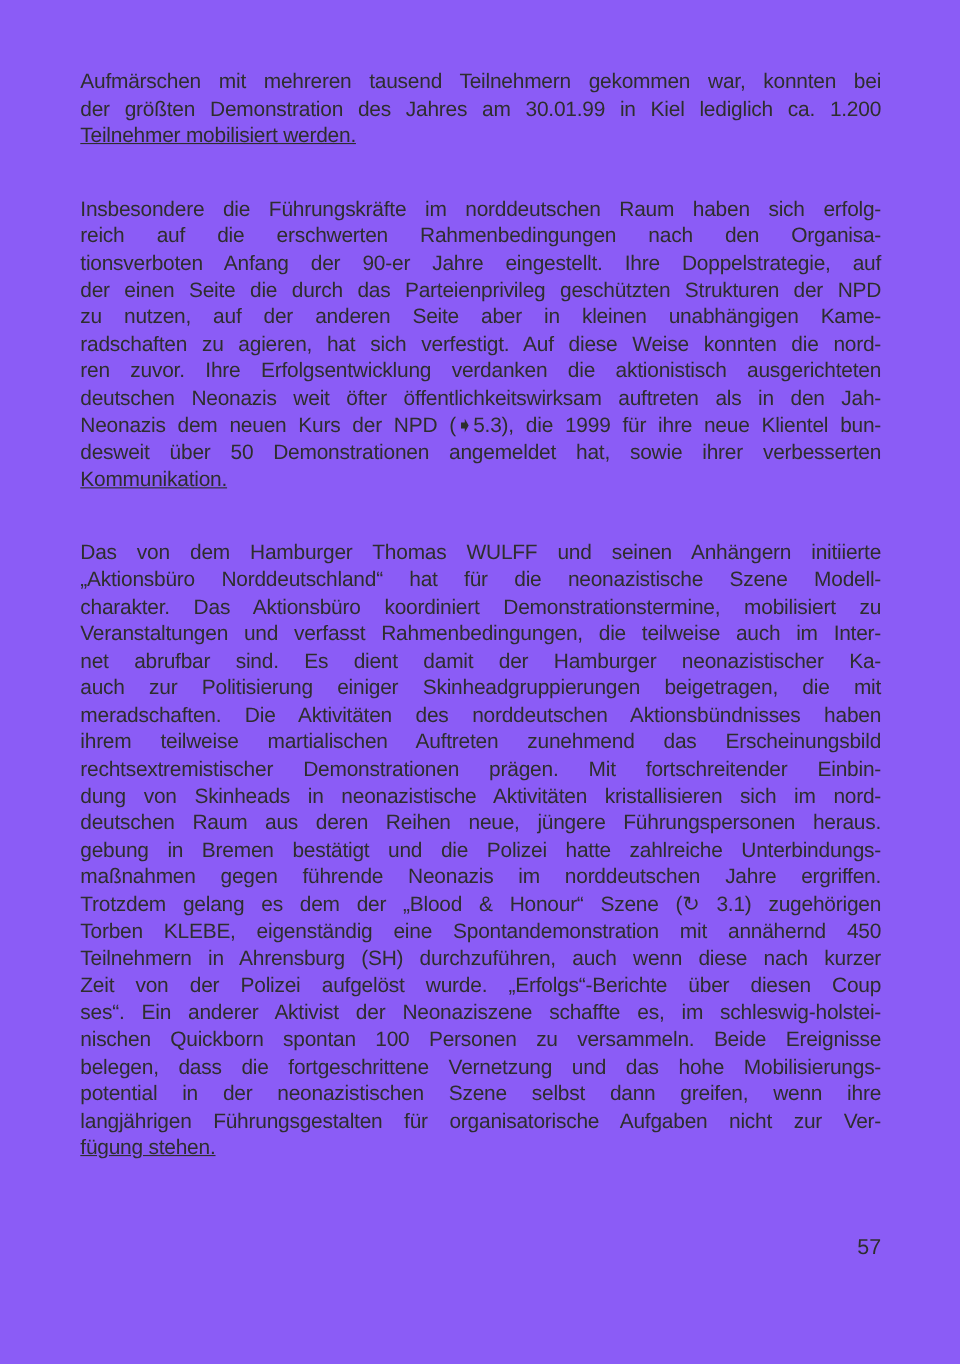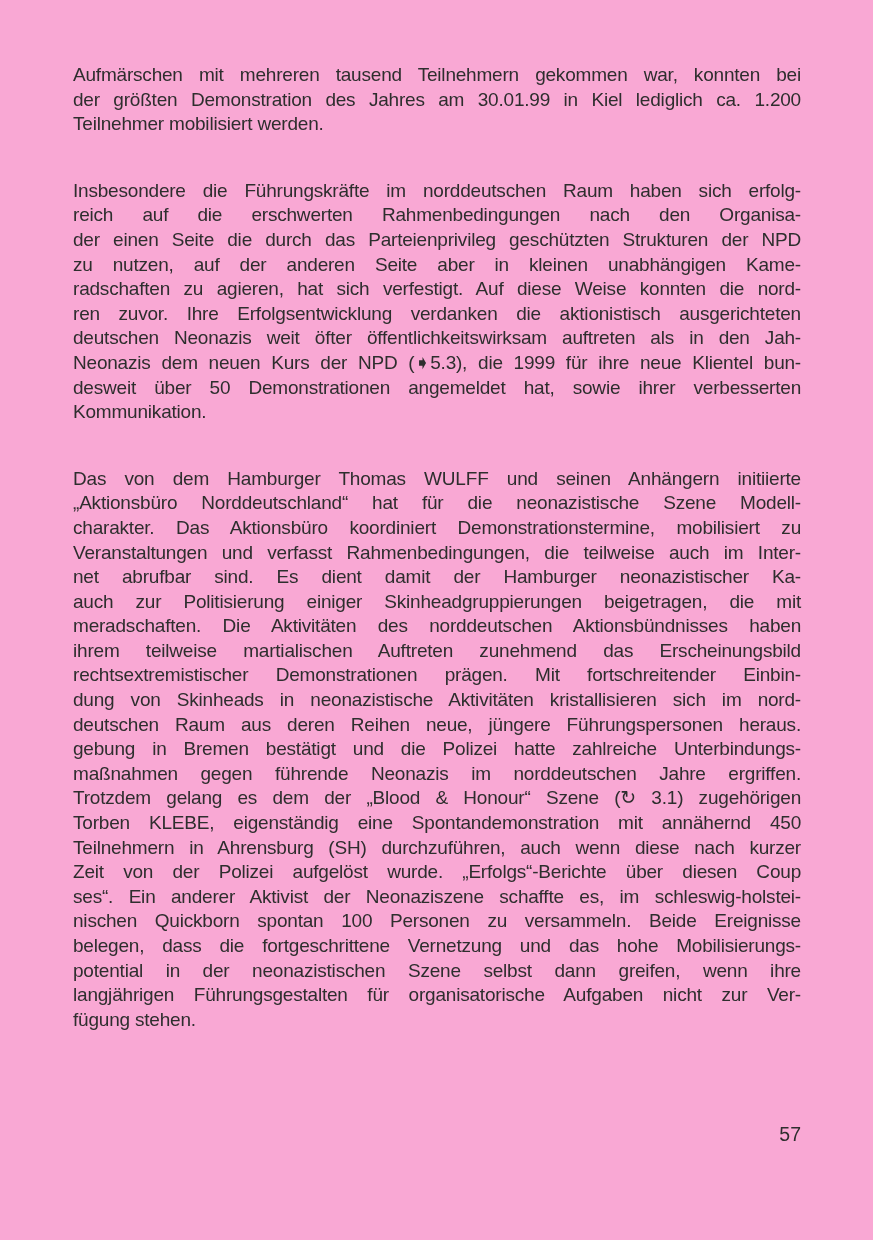--- a/index.html
+++ b/index.html
@@ -4,41 +4,42 @@
 <style>
   html, body {
     margin: 0;
     padding: 0;
     background: #ffffff;
   }
   .page {
     position: relative;
     width: 873px;
     height: 1240px;
-    background: #f9a8d4;
+    background: #8b5cf6;
     box-sizing: border-box;
     padding: 63px 72px 0 73px;
     font-family: "Liberation Sans", sans-serif;
     color: #2e2e2e;
     overflow: hidden;
   }
   .paragraph {
     margin: 0 0 42px 0;
   }
   .line {
     font-size: 19px;
     line-height: 24.6px;
     letter-spacing: -0.2px;
     text-align: justify;
     text-align-last: justify;
     white-space: normal;
   }
   .line.last {
     text-align: center;
     text-align-last: left;
+    text-decoration: underline;
   }
   .page-number {
     position: absolute;
     top: 1122px;
     right: 72px;
     font-size: 19.5px;
     line-height: 25px;
     color: #2e2e2e;
   }
 </style>
@@ -48,20 +49,21 @@
 <div class="page">
   <div id="paragraphs">
       <div class="paragraph">
         <div class="line">Aufmärschen mit mehreren tausend Teilnehmern gekommen war, konnten bei</div>
         <div class="line">der größten Demonstration des Jahres am 30.01.99 in Kiel lediglich ca. 1.200</div>
         <div class="line last">Teilnehmer mobilisiert werden.</div>
       </div>
       <div class="paragraph">
         <div class="line">Insbesondere die Führungskräfte im norddeutschen Raum haben sich erfolg-</div>
         <div class="line">reich auf die erschwerten Rahmenbedingungen nach den Organisa-</div>
+        <div class="line">tionsverboten Anfang der 90-er Jahre eingestellt. Ihre Doppelstrategie, auf</div>
         <div class="line">der einen Seite die durch das Parteienprivileg geschützten Strukturen der NPD</div>
         <div class="line">zu nutzen, auf der anderen Seite aber in kleinen unabhängigen Kame-</div>
         <div class="line">radschaften zu agieren, hat sich verfestigt. Auf diese Weise konnten die nord-</div>
         <div class="line">ren zuvor. Ihre Erfolgsentwicklung verdanken die aktionistisch ausgerichteten</div>
         <div class="line">deutschen Neonazis weit öfter öffentlichkeitswirksam auftreten als in den Jah-</div>
         <div class="line">Neonazis dem neuen Kurs der NPD (➧5.3), die 1999 für ihre neue Klientel bun-</div>
         <div class="line">desweit über 50 Demonstrationen angemeldet hat, sowie ihrer verbesserten</div>
         <div class="line last">Kommunikation.</div>
       </div>
       <div class="paragraph">

